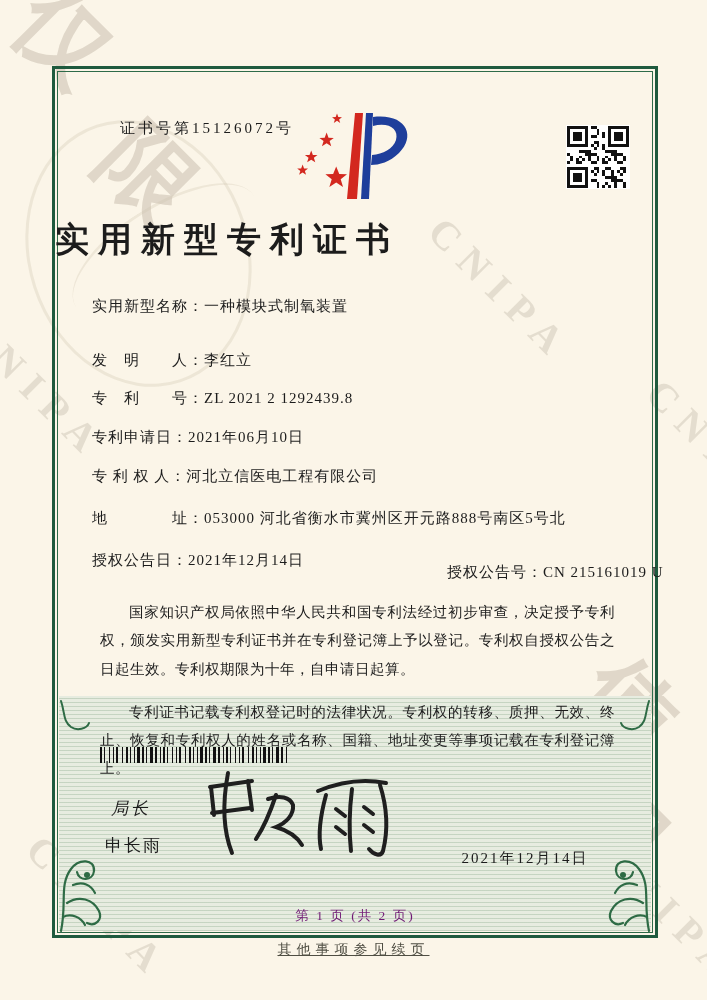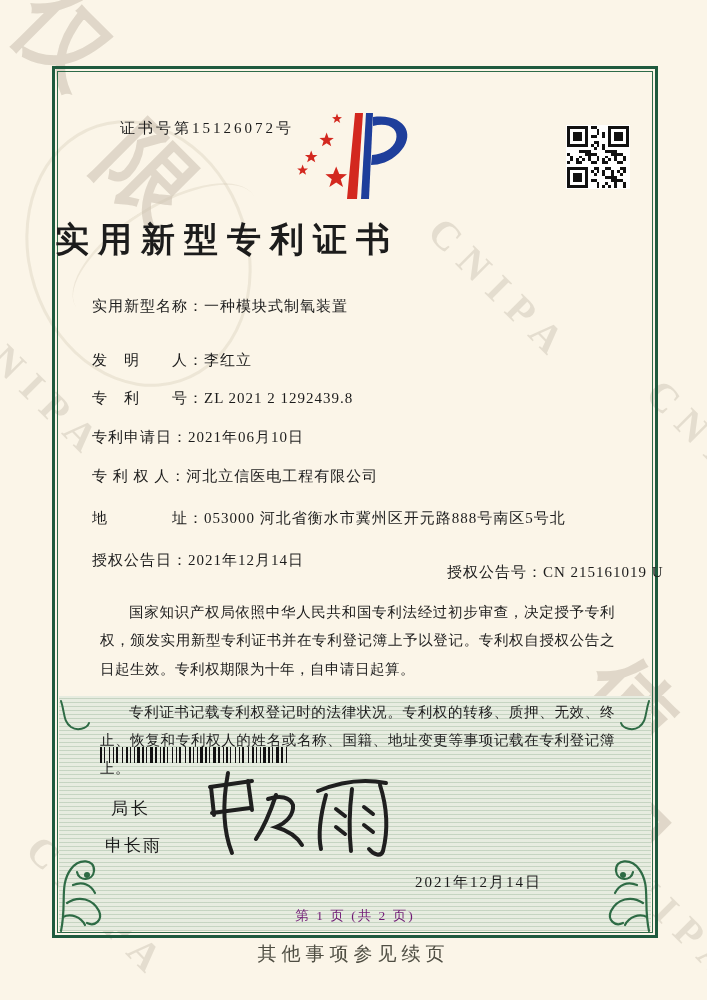--- a/index.html
+++ b/index.html
@@ -56,30 +56,30 @@
   .f0{top:228px;} .f1{top:282px;} .f2{top:320px;} .f3{top:359px;}
   .f4{top:398px;} .f5{top:440px;} .f6{top:482px;}
   .grant-no{position:absolute;left:355px;top:0;margin-top:12px;}
   
   .body-text{position:absolute;left:30px;top:514px;width:545px;
       font-size:14.5px;line-height:1.95;text-align:justify;letter-spacing:.5px;}
   .body-text p{margin:15px;text-indent:2em;}
   
   .barcode{position:absolute;left:45px;top:678px;z-index:2;}
   .signer-role{position:absolute;left:56px;top:728px;font-size:17px;letter-spacing:3px;z-index:2;
-      font-family:"Liberation Sans","DejaVu Sans",sans-serif;}
+      font-family:"Liberation Sans","DejaVu Sans",sans-serif;font-style:italic;}
   .signer-name{position:absolute;left:50px;top:765px;font-size:17px;letter-spacing:2px;z-index:2;
       font-family:"Liberation Sans","DejaVu Sans",sans-serif;}
   .signature{position:absolute;left:135px;top:700px;z-index:2;}
-  .issue-date{position:absolute;left:360px;top:804px;width:220px;
+  .issue-date{position:absolute;left:360px;top:780px;width:220px;text-align:center;
       font-size:15px;letter-spacing:2px;z-index:2;}
   .page-info{position:absolute;left:0;top:838px;width:100%;text-align:center;
       font-size:13.5px;letter-spacing:2px;color:#701a75;z-index:2;}
   .footer-note{position:absolute;left:0;top:941px;width:100%;text-align:center;
-      font-size:19px;letter-spacing:5px;color:#4f4e43;z-index:1;}
+      font-size:14px;letter-spacing:5px;color:#4f4e43;z-index:1;text-decoration:underline;}
 </style>
 </head>
 <body>
 
 <div class="page">
 
   <span class="wm cn wm1">仅</span>
   <span class="wm cn wm2">限</span>
   <span class="wm lat wm3">CNIPA</span>
   <span class="wm lat wm4">CNIPA</span>

